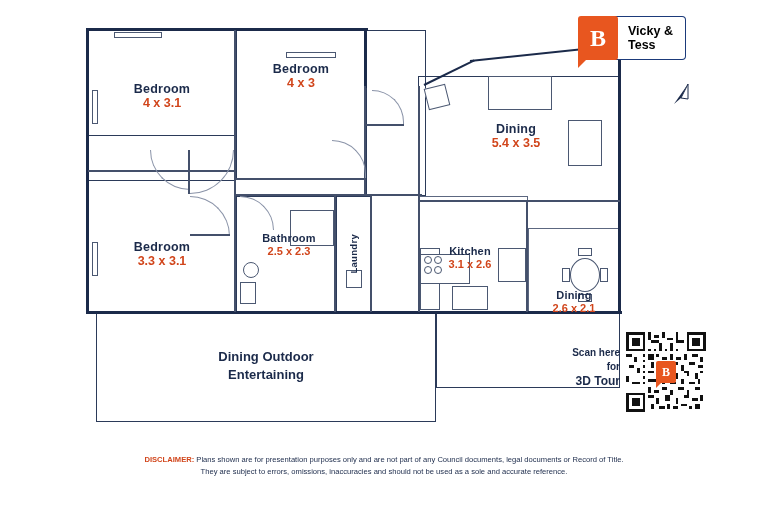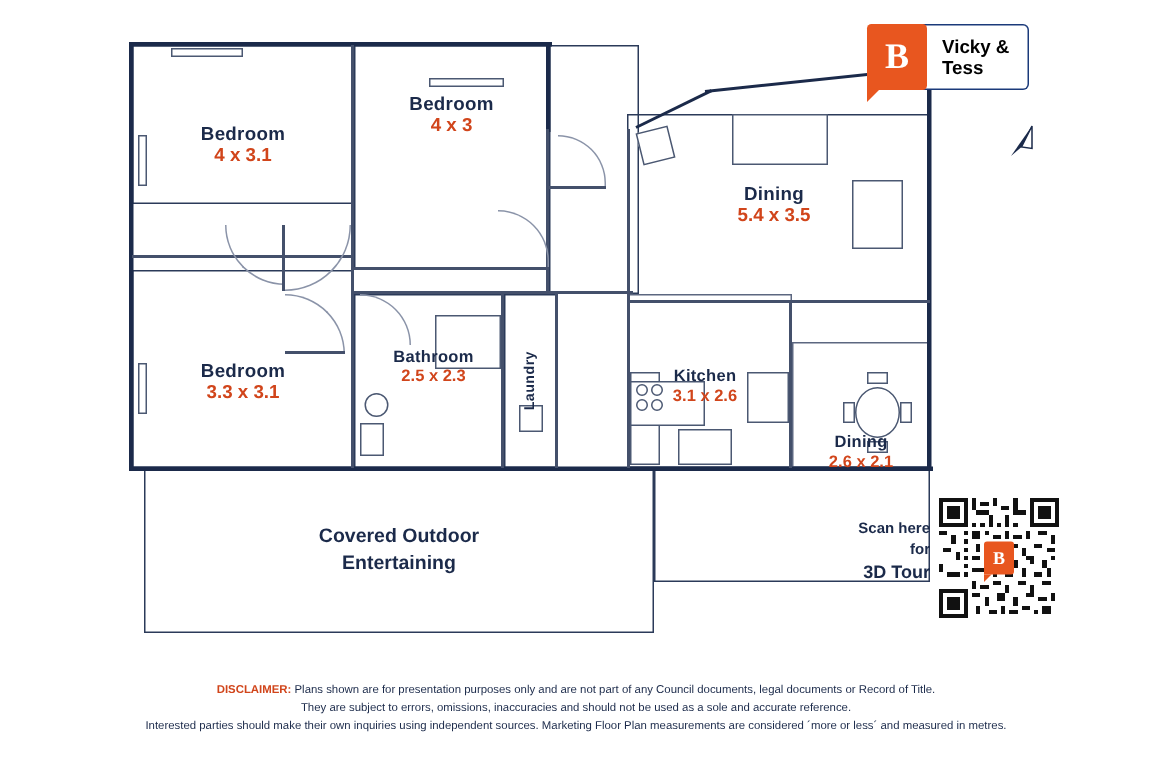--- a/index.html
+++ b/index.html
@@ -340,21 +340,21 @@
   </div>
 
   <div class="room-label small" style="left:530px; top:245px; width:88px;margin-top:44px;">
     <span class="name">Dining</span>
     <span class="dims">2.6 x 2.1</span>
   </div>
 
   <div class="vert-label" style="left:348px; top:234px;">Laundry</div>
 
   <div class="outdoor-label" style="left:146px; top:348px; width:240px;">
-    <span>Covered Outdoor</span><br>
+    <span>Dining Outdoor</span><br>
     <span>Entertaining</span>
   </div>
 
   <div class="badge" style="left:578px; top:16px;">
     <div class="badge-mark">B</div>
     <div class="badge-box">
       <div class="badge-text">
         <span>Vicky &amp;</span><br>
         <span>Tess</span>
       </div>
@@ -479,16 +479,15 @@
         </g>
       </svg>
       <div class="qr-badge">B</div>
     </div>
   </div>
 
 
   <div class="disclaimer" style="top:442px; left:0;margin-top:12px;">
     <span class="lead">DISCLAIMER:</span><span> Plans shown are for presentation purposes only and are not part of any Council documents, legal documents or Record of Title.</span><br>
     <span>They are subject to errors, omissions, inaccuracies and should not be used as a sole and accurate reference.</span><br>
-    <span>Interested parties should make their own inquiries using independent sources. Marketing Floor Plan measurements are considered ´more or less´ and measured in metres.</span>
   </div>
 
 </div>
 
 </body></html>

